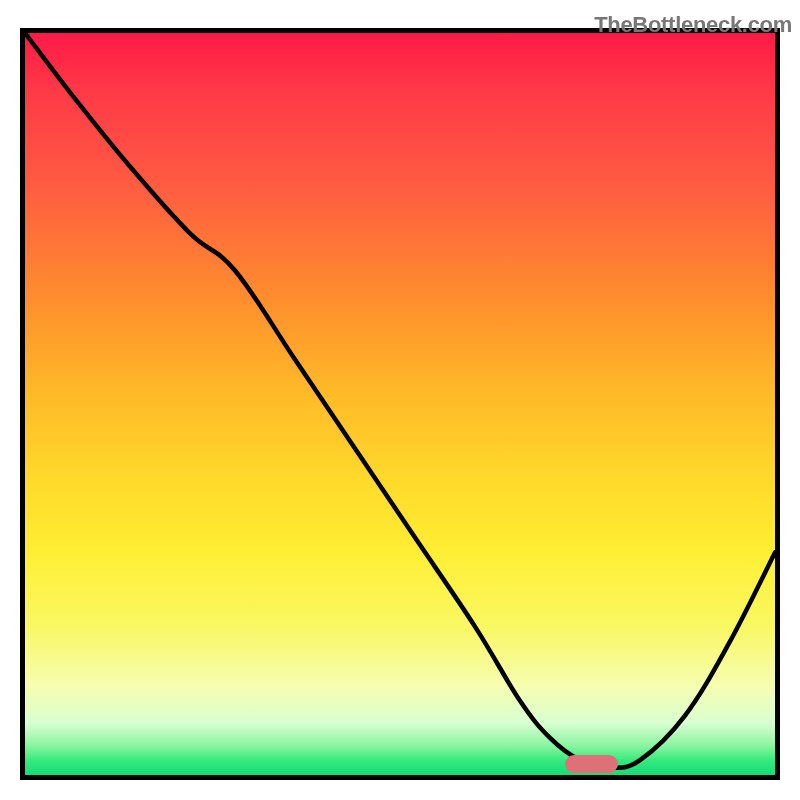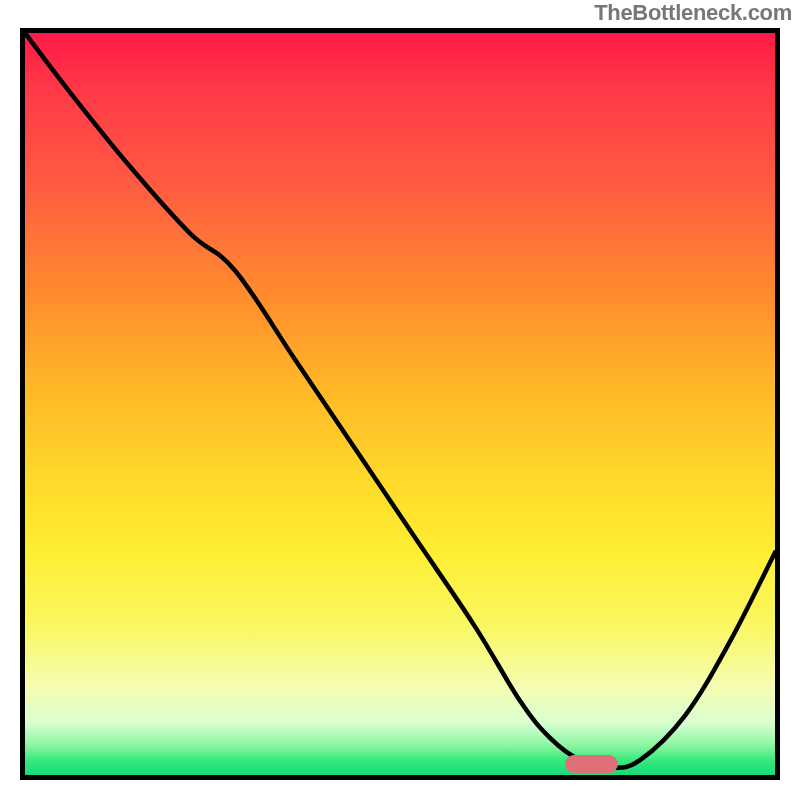--- a/index.html
+++ b/index.html
@@ -10,21 +10,21 @@
     background: #ffffff;
     font-family: Arial, Helvetica, sans-serif;
   }
   .container {
     position: relative;
     width: 800px;
     height: 800px;
   }
   .watermark {
     position: absolute;
-    top: 0;
+    top: 12px;
     right: 8px;
     font-size: 22px;
     font-weight: 600;
     color: #777;
     letter-spacing: -0.3px;
     z-index: 10;
   }
   .plot-frame {
     position: absolute;
     left: 20px;

